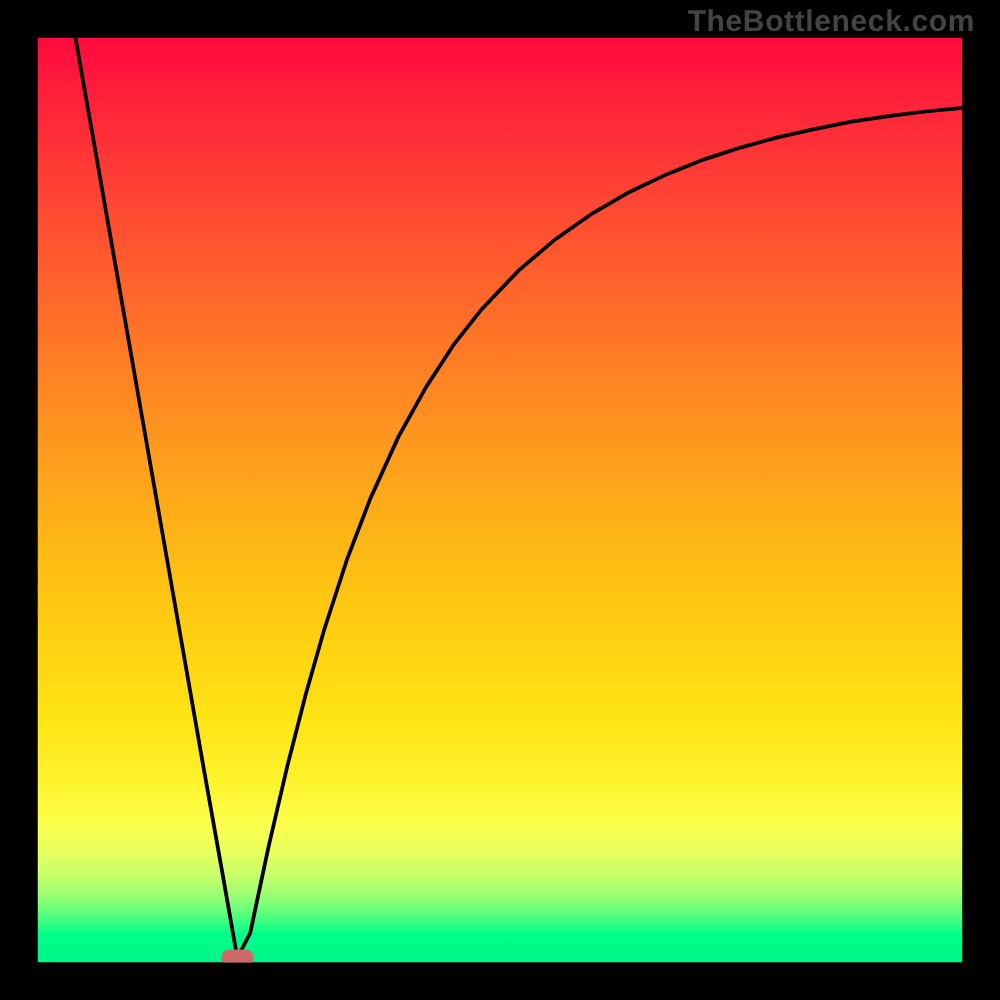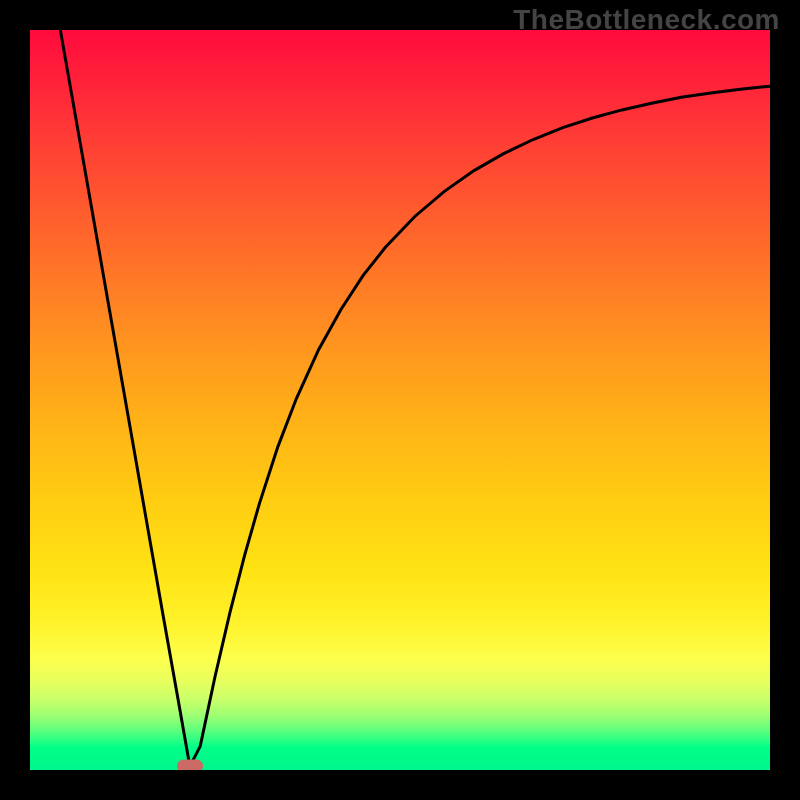--- a/index.html
+++ b/index.html
@@ -15,21 +15,21 @@
     position: relative;
     width: 800px;
     height: 800px;
     background: #000;
   }
   .watermark {
     position: absolute;
     top: 4px;
     right: 20px;
     color: #444;
-    font-size: 28px;
+    font-size: 24px;
     font-weight: 600;
     letter-spacing: 0.5px;
     user-select: none;
   }
   .plot-area {
     position: absolute;
     left: 30px;
     top: 30px;
     width: 740px;
     height: 740px;

